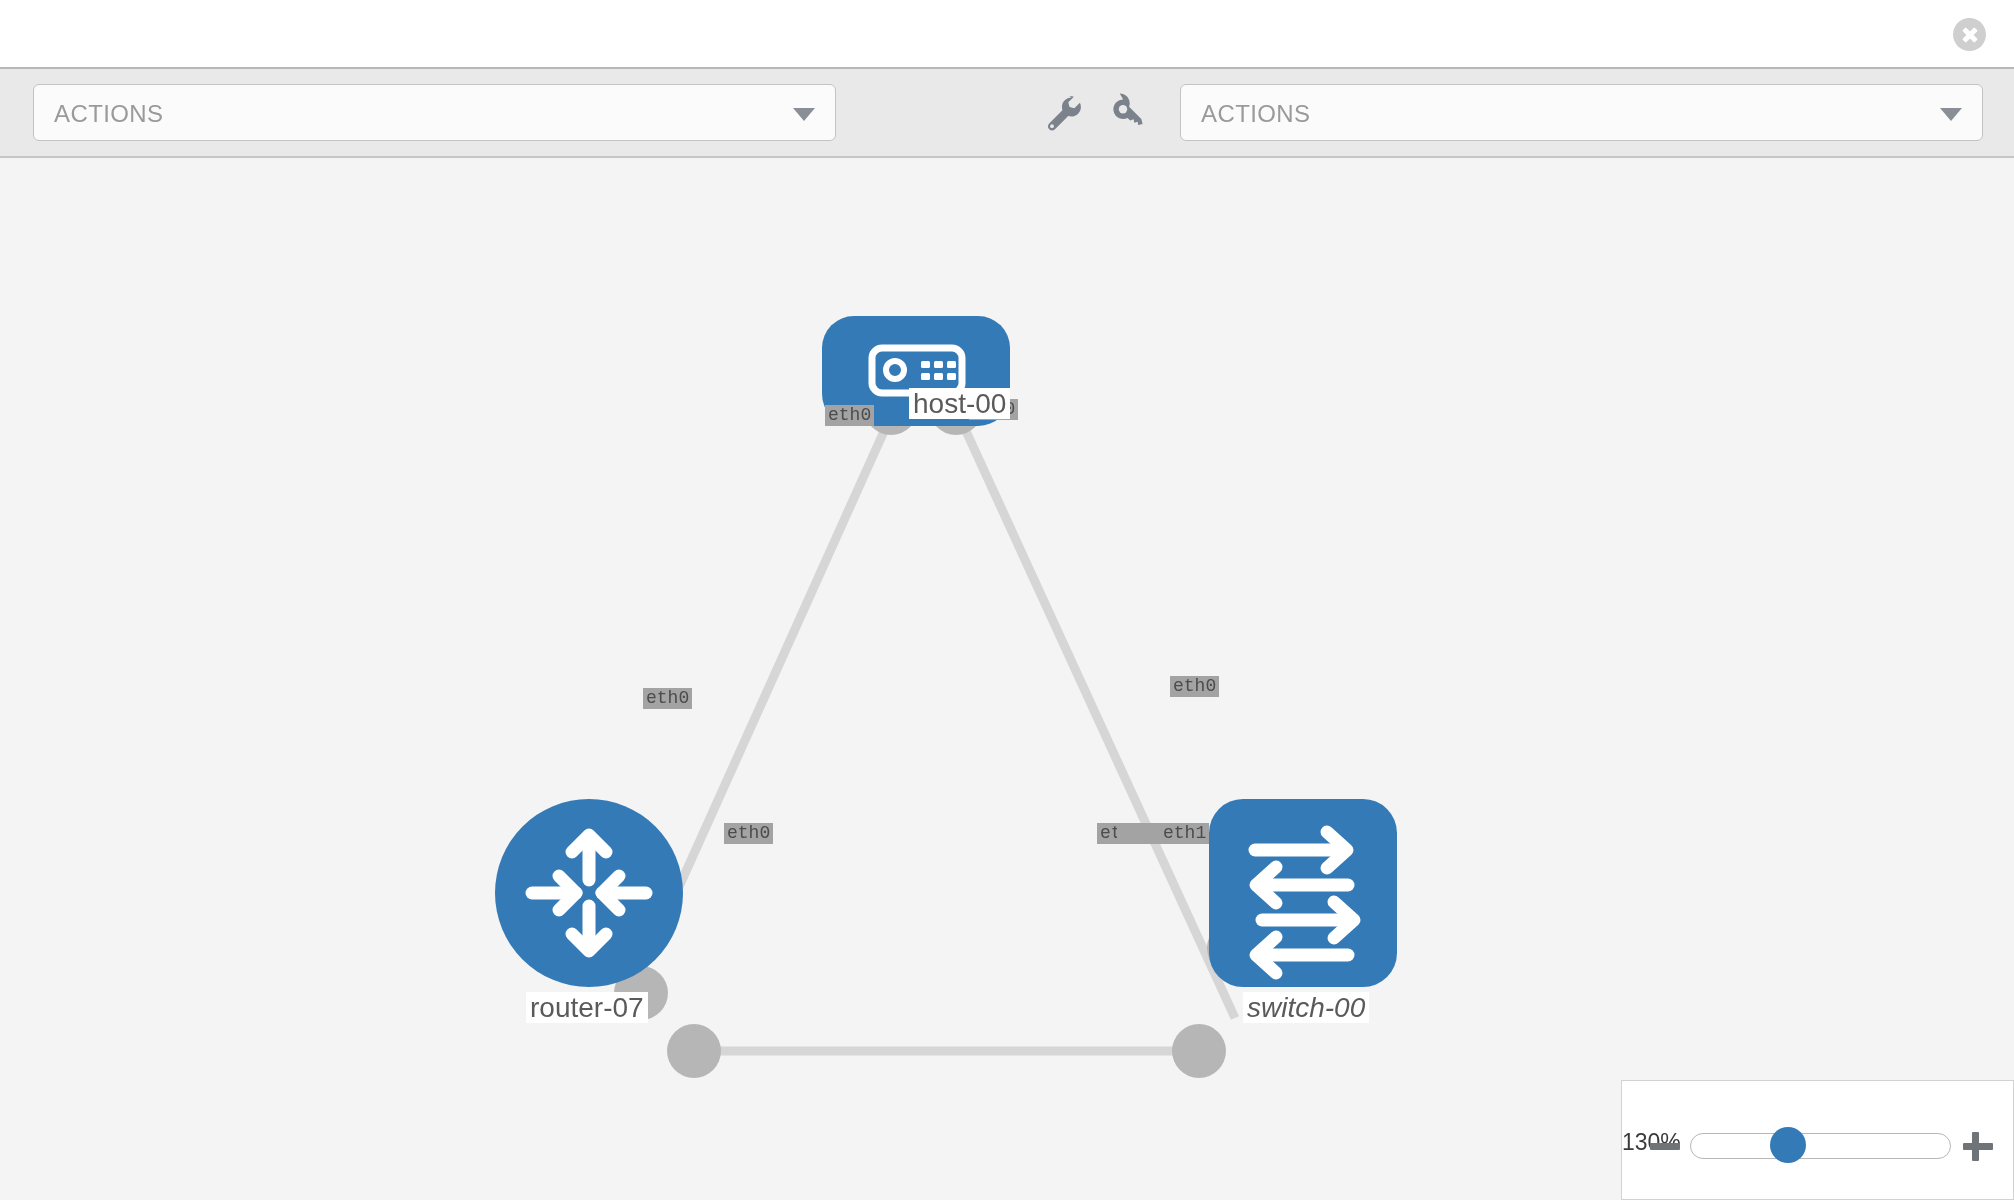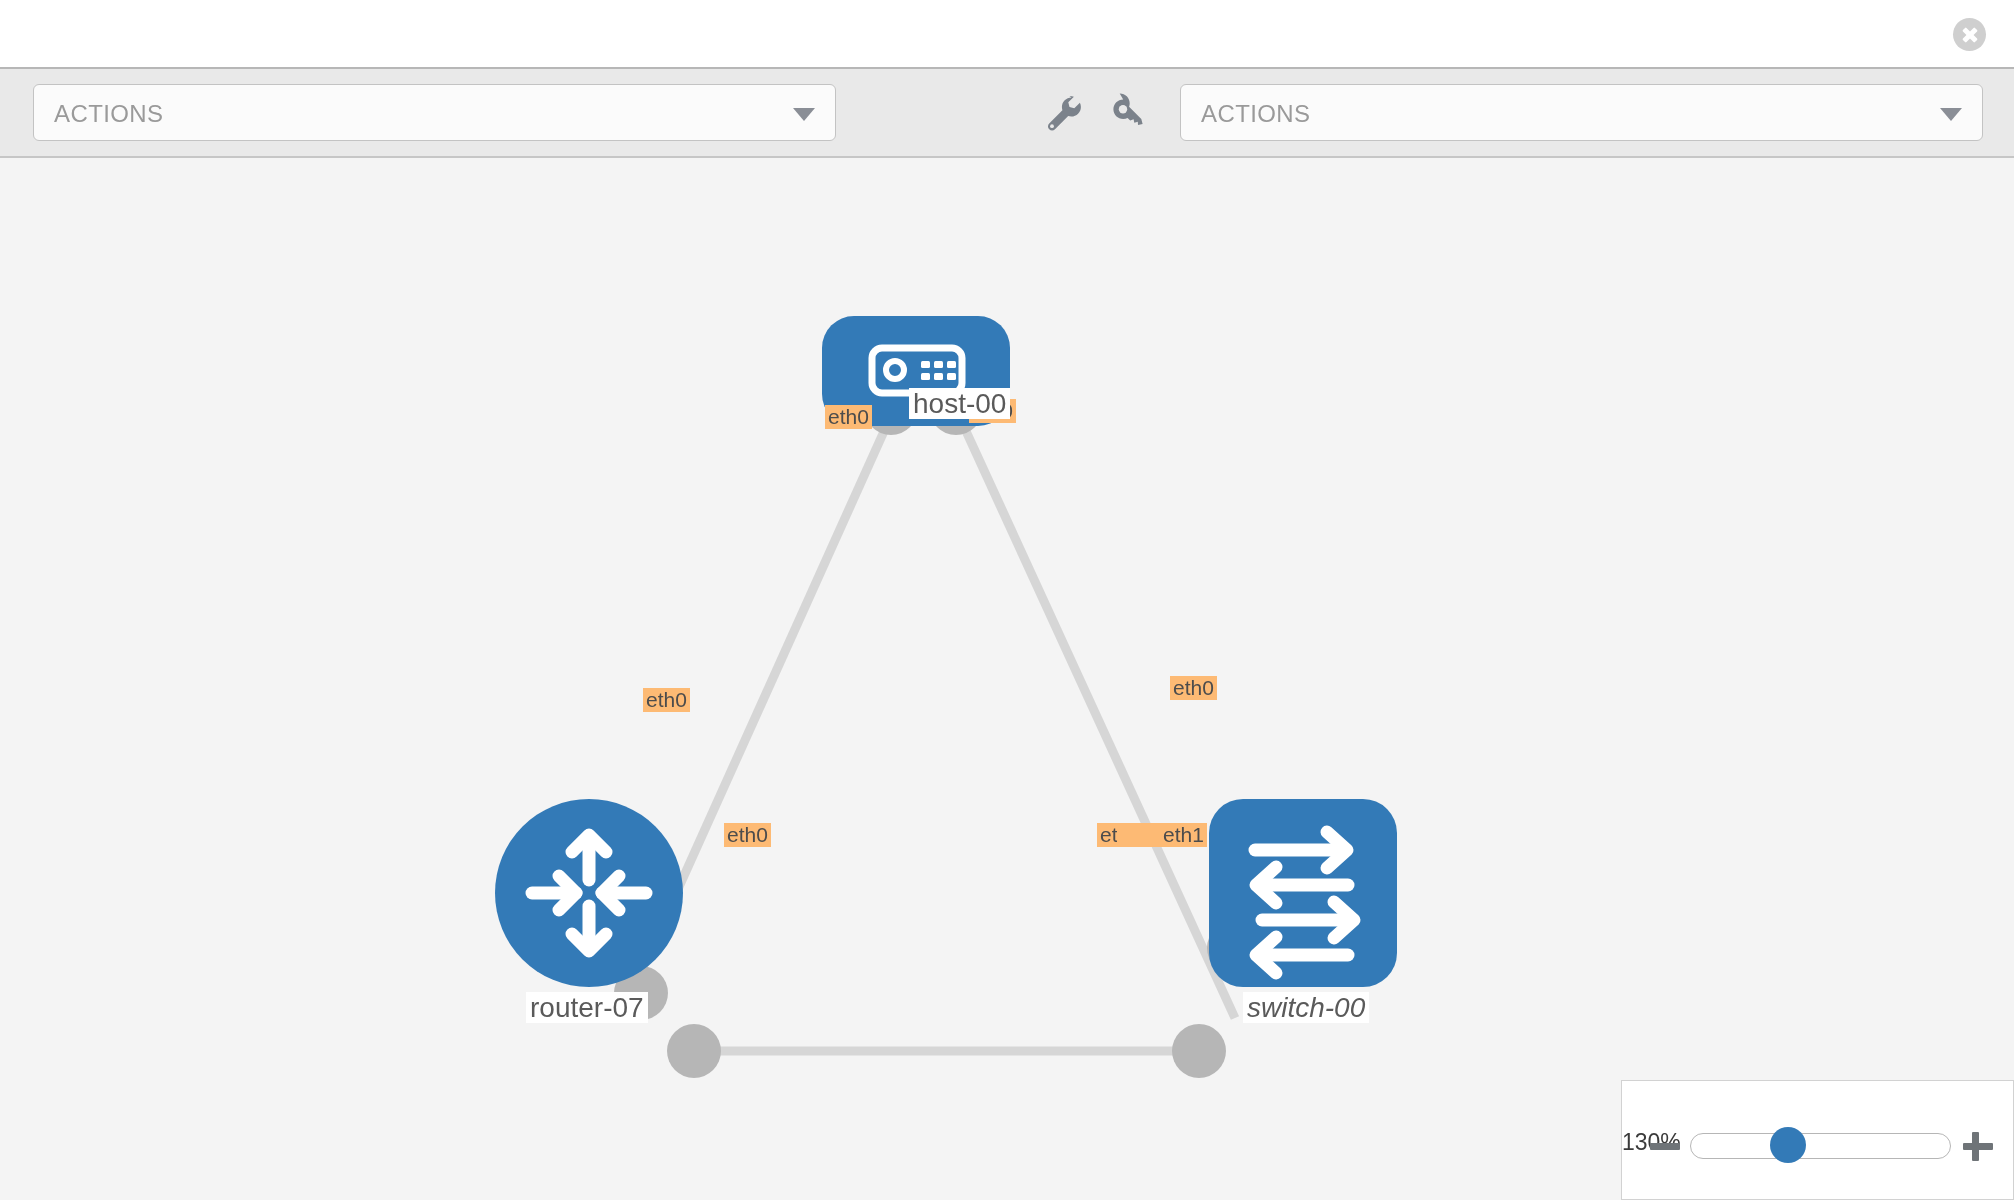--- a/index.html
+++ b/index.html
@@ -158,27 +158,27 @@
     background: #ffffff;
     color: #5a5a5a;
     font-size: 28px;
     line-height: 1.05;
     padding: 1px 4px;
     white-space: nowrap;
     font-family: "Liberation Sans", sans-serif;
   }
   .iface-label {
     position: absolute;
-    background: #fdba74;
+    background: #a3a3a3;
     color: #4c4c4c;
-    font-size: 21px;
+    font-size: 18px;
     line-height: 1.05;
     padding: 1px 3px;
     white-space: nowrap;
-    font-family: Liberation Sans, sans-serif;
+    font-family: Liberation Mono, monospace;
   }
 
   
   .zoom-panel {
     position: absolute;
     left: 1621px;
     top: 1080px;
     width: 393px;
     height: 120px;
     background: #ffffff;

